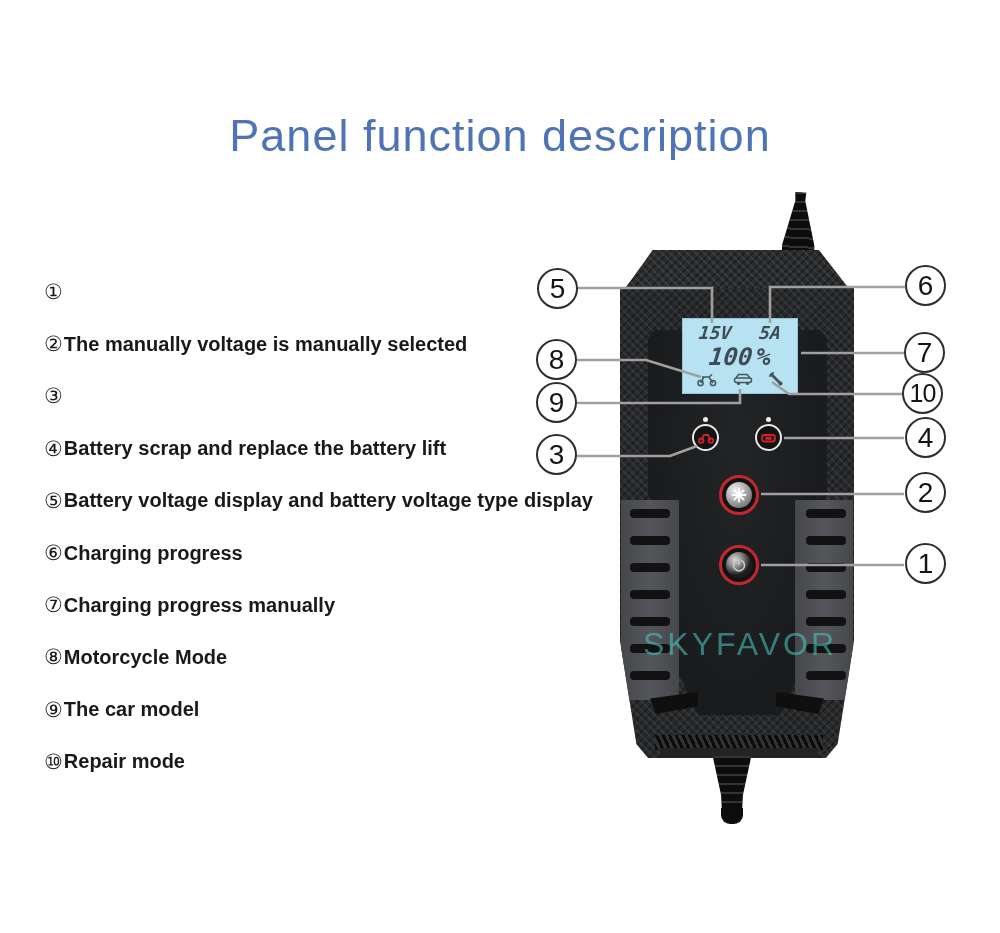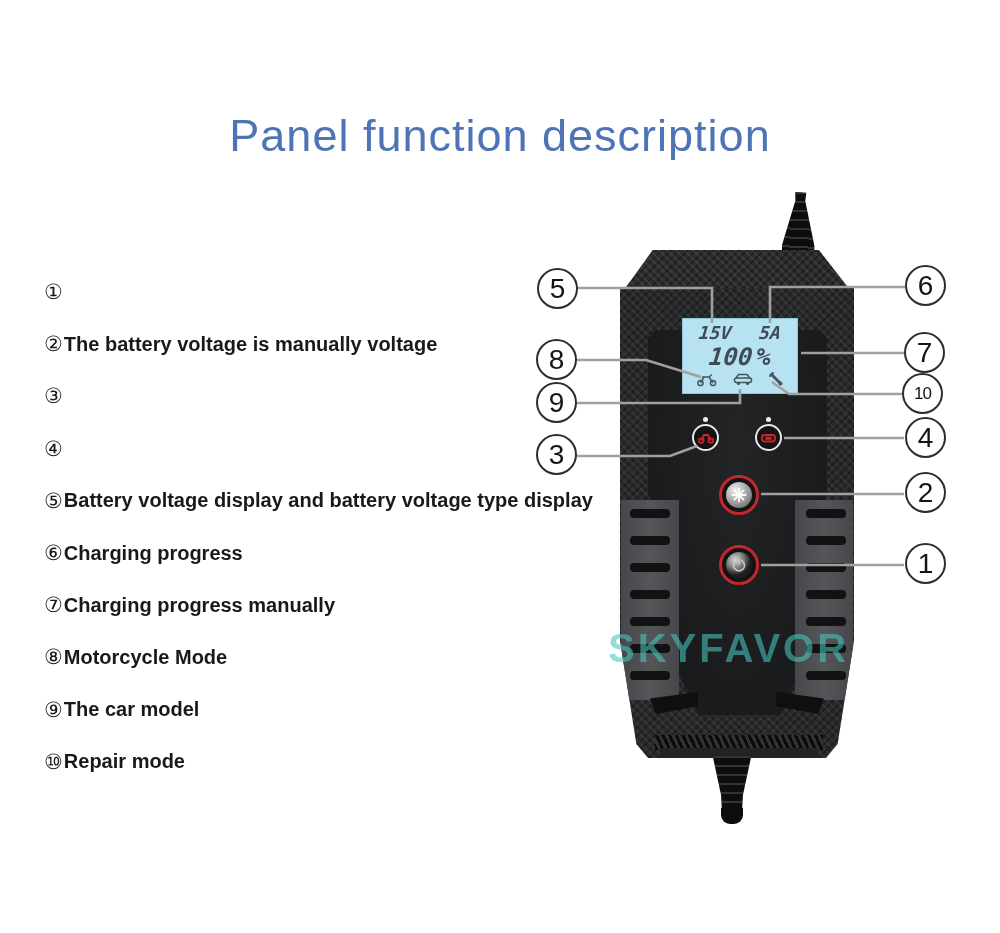--- a/index.html
+++ b/index.html
@@ -126,54 +126,55 @@
     width:26px; height:26px; border-radius:50%;
     background:radial-gradient(circle at 35% 30%, #f0f0f0 0%, #9a9a9a 55%, #515151 100%);
     display:flex; align-items:center; justify-content:center;
   }
   .button-core.dark {
     background:radial-gradient(circle at 35% 30%, #d8d8d8 0%, #8a8a8a 30%, #1d1d1d 62%);
   }
 
   
   .watermark {
-    position:absolute; left:608px; top:626px; width:264px; text-align:left;
-    font-size:40px; font-weight:700; letter-spacing:3px;
+    position:absolute; left:608px; top:626px; width:264px; text-align:center;
+    font-size:32px; font-weight:400; letter-spacing:3px;
     color:rgba(70,199,192,0.58); z-index:6;
   }
 
   
   .leader-svg { position:absolute; inset:0; z-index:7; pointer-events:none; }
   .callout {
     position:absolute; width:41px; height:41px; border:2.5px solid #2d2d2d; border-radius:50%;
     background:#ffffff; display:flex; align-items:center; justify-content:center;
     font-size:28px; font-weight:500; color:#141414; z-index:8;
   }
-  .callout.small { font-size:17px; letter-spacing:-1px; }
+  .callout.small { font-size:25px; letter-spacing:-1px; }
 </style>
 </head>
 <body>
 
 <div class="canvas">
 
   <div class="page-title">Panel function description</div>
 
   <div class="features">
     <div class="feature">
         <span class="num">①</span>
       </div>
     <div class="feature">
         <span class="num">②</span>
-        <span>The battery voltage is manually voltage</span>
+        <span>The manually voltage is manually selected</span>
       </div>
     <div class="feature">
         <span class="num">③</span>
       </div>
     <div class="feature">
         <span class="num">④</span>
+        <span>Battery scrap and replace the battery lift</span>
       </div>
     <div class="feature">
         <span class="num">⑤</span>
         <span>Battery voltage display and battery voltage type display</span>
       </div>
     <div class="feature">
         <span class="num">⑥</span>
         <span>Charging progress</span>
       </div>
     <div class="feature">

